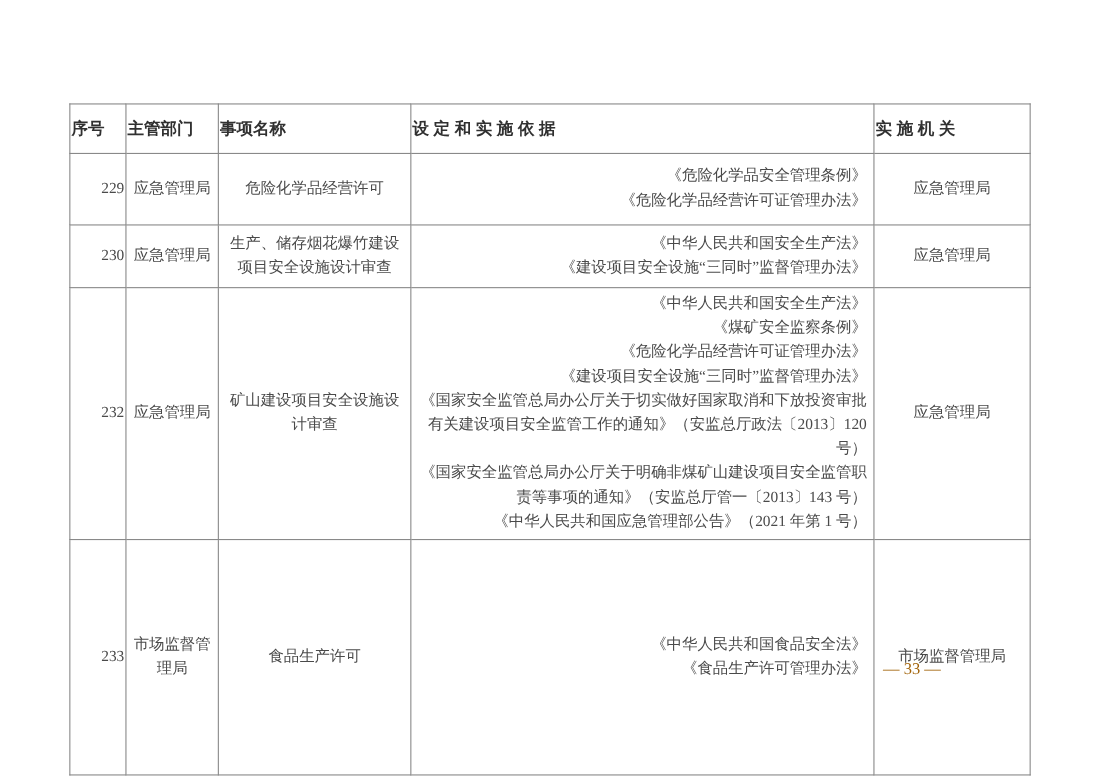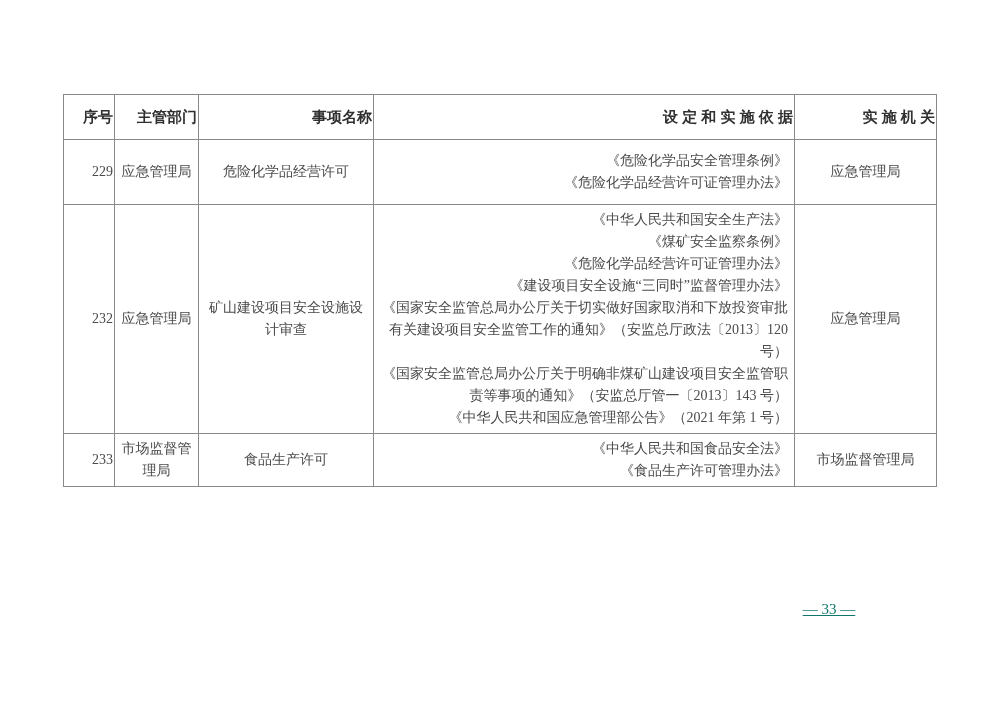--- a/index.html
+++ b/index.html
@@ -36,21 +36,21 @@
   tbody tr:nth-child(2) { height: 57px; }
   tbody tr:nth-child(3) { height: 52px; }
   tbody tr:nth-child(4) { height: 214px; }
   tbody tr:nth-child(5) { height: 71px; }
 
   th {
     font-family: "Liberation Sans", "DejaVu Sans", sans-serif;
     font-weight: bold;
     font-size: 15px;
     color: #303030;
-    text-align: right;
+    text-align: left;
     white-space: nowrap;
   }
   td {
     font-size: 14px;
     line-height: 22px;
     color: #4a4a4a;
   }
   td.c-no {
     text-align: right;
     font-family: "Liberation Serif", "DejaVu Serif", serif;
@@ -74,24 +74,23 @@
   .basis-line {
     margin: 0;
   }
   .page-number {
     position: absolute;
     left: 784px;
     top: 601px;
     width: 90px;
     text-align: center;
     font-size: 15px;
-    color: #0f766e;
+    color: #a16207;
     font-family: "Liberation Serif", "DejaVu Serif", serif;
     white-space: nowrap;
-    text-decoration: underline;
   }
 </style>
 </head>
 <body>
 
 <div class="page">
 
   <table class="doc-table">
     <colgroup>
       <col style="width:51px">
@@ -115,20 +114,30 @@
           <td class="c-no">229</td>
           <td class="c-dept">应急管理局</td>
           <td class="c-item">危险化学品经营许可</td>
           <td class="c-basis">
             <div class="basis-line">《危险化学品安全管理条例》</div>
             <div class="basis-line">《危险化学品经营许可证管理办法》</div>
           </td>
           <td class="c-agency">应急管理局</td>
         </tr>
         <tr>
+          <td class="c-no">230</td>
+          <td class="c-dept">应急管理局</td>
+          <td class="c-item">生产、储存烟花爆竹建设项目安全设施设计审查</td>
+          <td class="c-basis">
+            <div class="basis-line">《中华人民共和国安全生产法》</div>
+            <div class="basis-line">《建设项目安全设施“三同时”监督管理办法》</div>
+          </td>
+          <td class="c-agency">应急管理局</td>
+        </tr>
+        <tr>
           <td class="c-no">232</td>
           <td class="c-dept">应急管理局</td>
           <td class="c-item">矿山建设项目安全设施设计审查</td>
           <td class="c-basis">
             <div class="basis-line">《中华人民共和国安全生产法》</div>
             <div class="basis-line">《煤矿安全监察条例》</div>
             <div class="basis-line">《危险化学品经营许可证管理办法》</div>
             <div class="basis-line">《建设项目安全设施“三同时”监督管理办法》</div>
             <div class="basis-line">《国家安全监管总局办公厅关于切实做好国家取消和下放投资审批有关建设项目安全监管工作的通知》（安监总厅政法〔2013〕120 号）</div>
             <div class="basis-line">《国家安全监管总局办公厅关于明确非煤矿山建设项目安全监管职责等事项的通知》（安监总厅管一〔2013〕143 号）</div>

